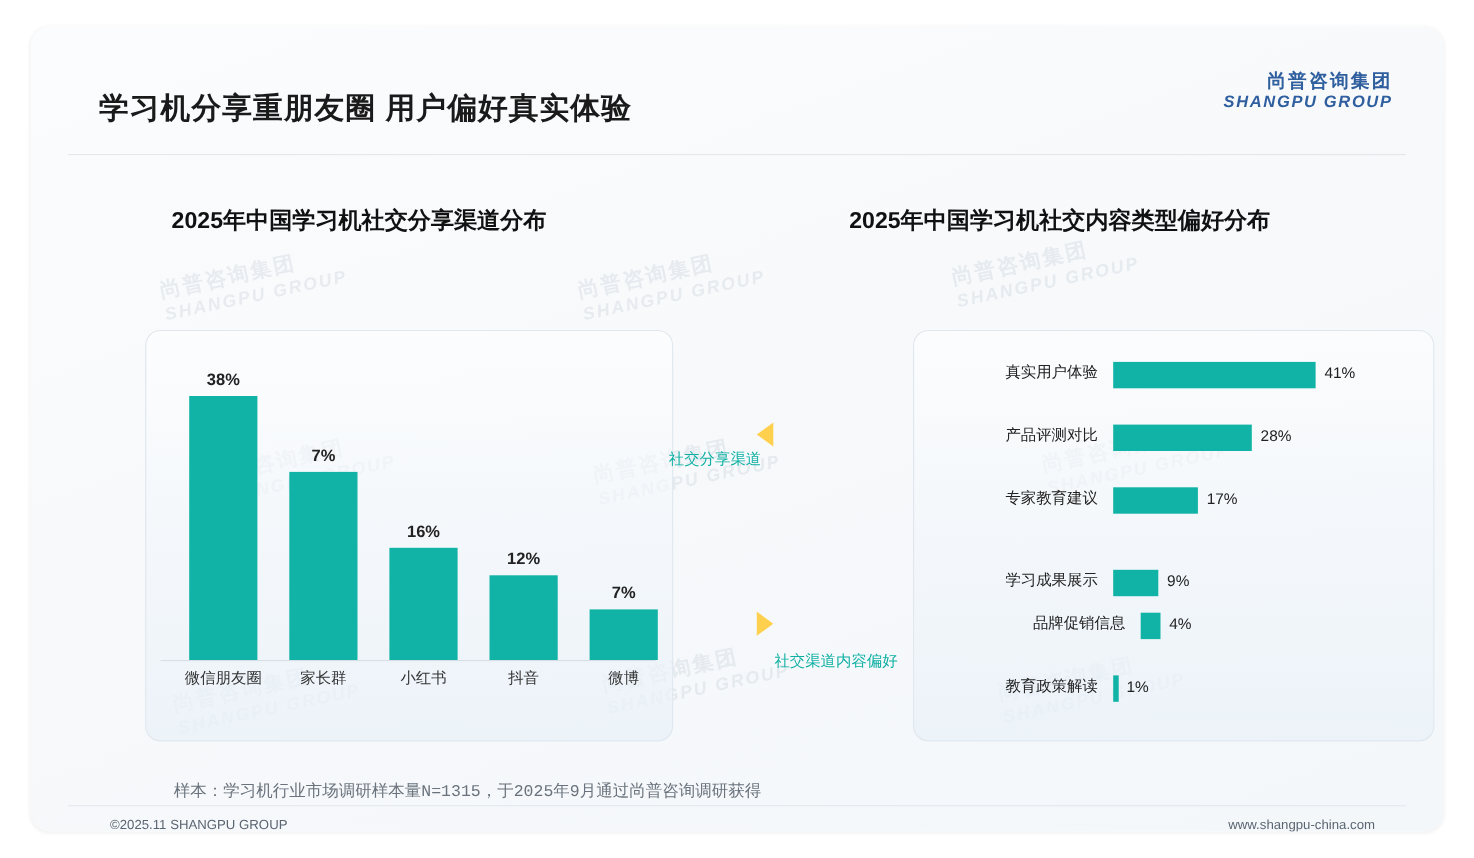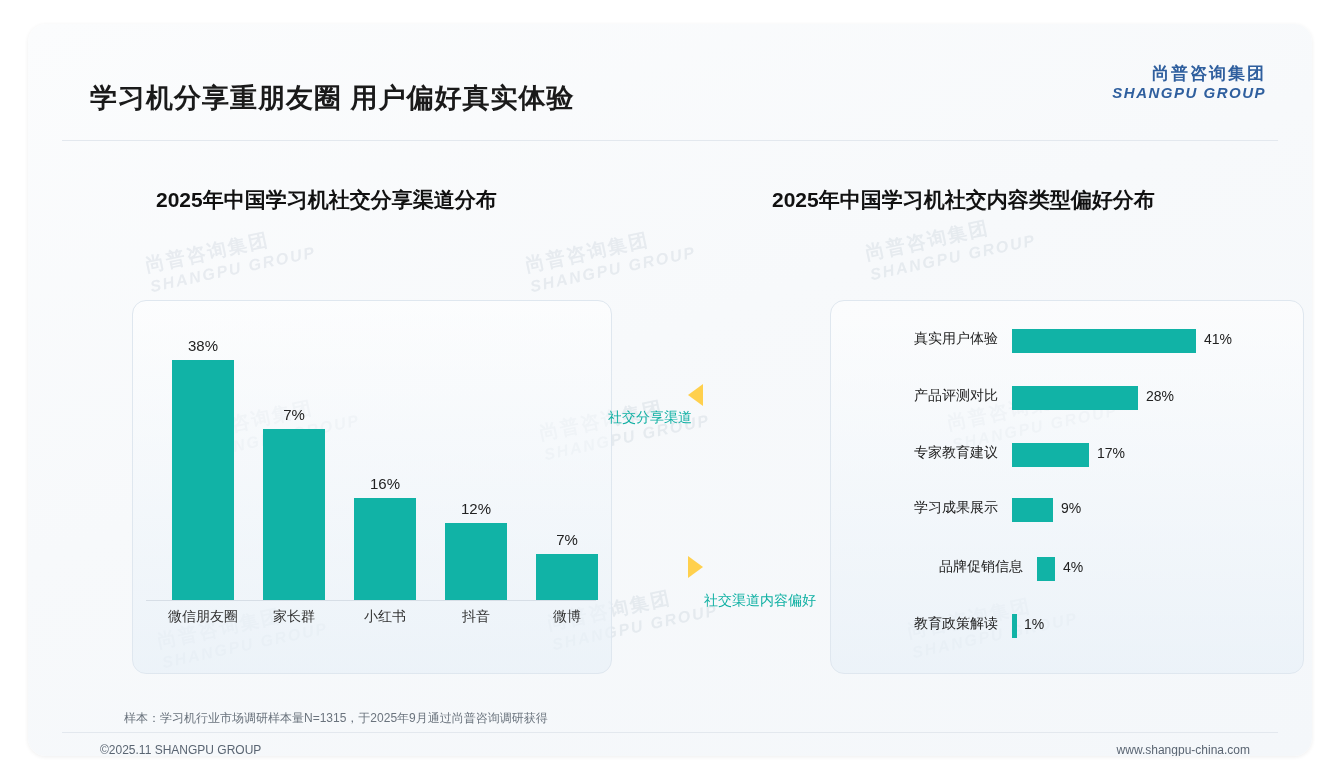--- a/index.html
+++ b/index.html
@@ -124,20 +124,21 @@
     width: 62px;
     background: #11b3a6;
   }
   .vbar-val {
     position: absolute;
     left: -10px;
     width: 82px;
     text-align: center;
     font-size: 15px;
     color: #222;
+    font-weight: bold;
   }
   .vbar-lab {
     position: absolute;
     left: -14px;
     width: 90px;
     top: 8px;
     font-size: 14px;
     color: #333;
     white-space: nowrap;
   }
@@ -201,25 +202,26 @@
     position: absolute;
     top: 5px;
     font-size: 14px;
     color: #222;
     white-space: nowrap;
   }
 
   
   .source {
     position: absolute;
-    left: 96px;
+    left: 130px;
     top: 686px;
-    font-size: 12px;
+    font-size: 15px;
     color: #6a737d;
     white-space: nowrap;
+    font-family: Liberation Mono, monospace;
   }
   .footer-rule {
     position: absolute;
     left: 34px;
     top: 708px;
     width: 1216px;
     height: 1px;
     background: #e3e8ee;
   }
   .copyright {
@@ -346,21 +348,21 @@
       <div class="hrow" style="top:83px;">
         <div class="hlabel">产品评测对比</div>
         <div class="hbar" style="width:126px;"></div>
         <div class="hval" style="left:316px;">28%</div>
       </div>
       <div class="hrow" style="top:140px;">
         <div class="hlabel">专家教育建议</div>
         <div class="hbar" style="width:77px;"></div>
         <div class="hval" style="left:267px;">17%</div>
       </div>
-      <div class="hrow" style="top:195px;padding-left:10px;">
+      <div class="hrow" style="top:215px;padding-left:10px;">
         <div class="hlabel">学习成果展示</div>
         <div class="hbar" style="width:41px;"></div>
         <div class="hval" style="left:231px;">9%</div>
       </div>
       <div class="hrow" style="top:254px;margin-left:25px;">
         <div class="hlabel">品牌促销信息</div>
         <div class="hbar" style="width:18px;"></div>
         <div class="hval" style="left:208px;">4%</div>
       </div>
       <div class="hrow" style="top:311px;">

